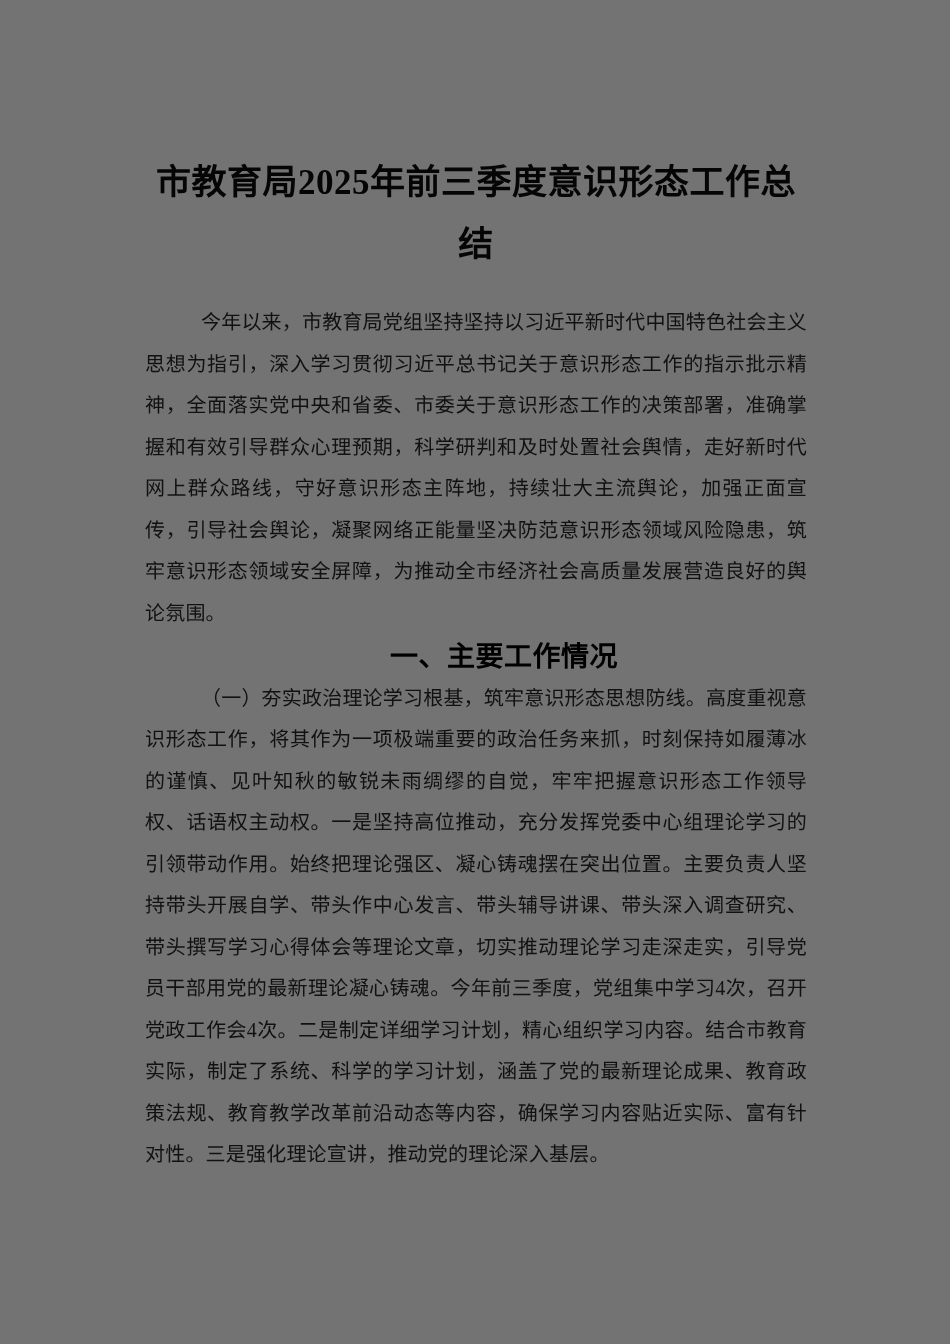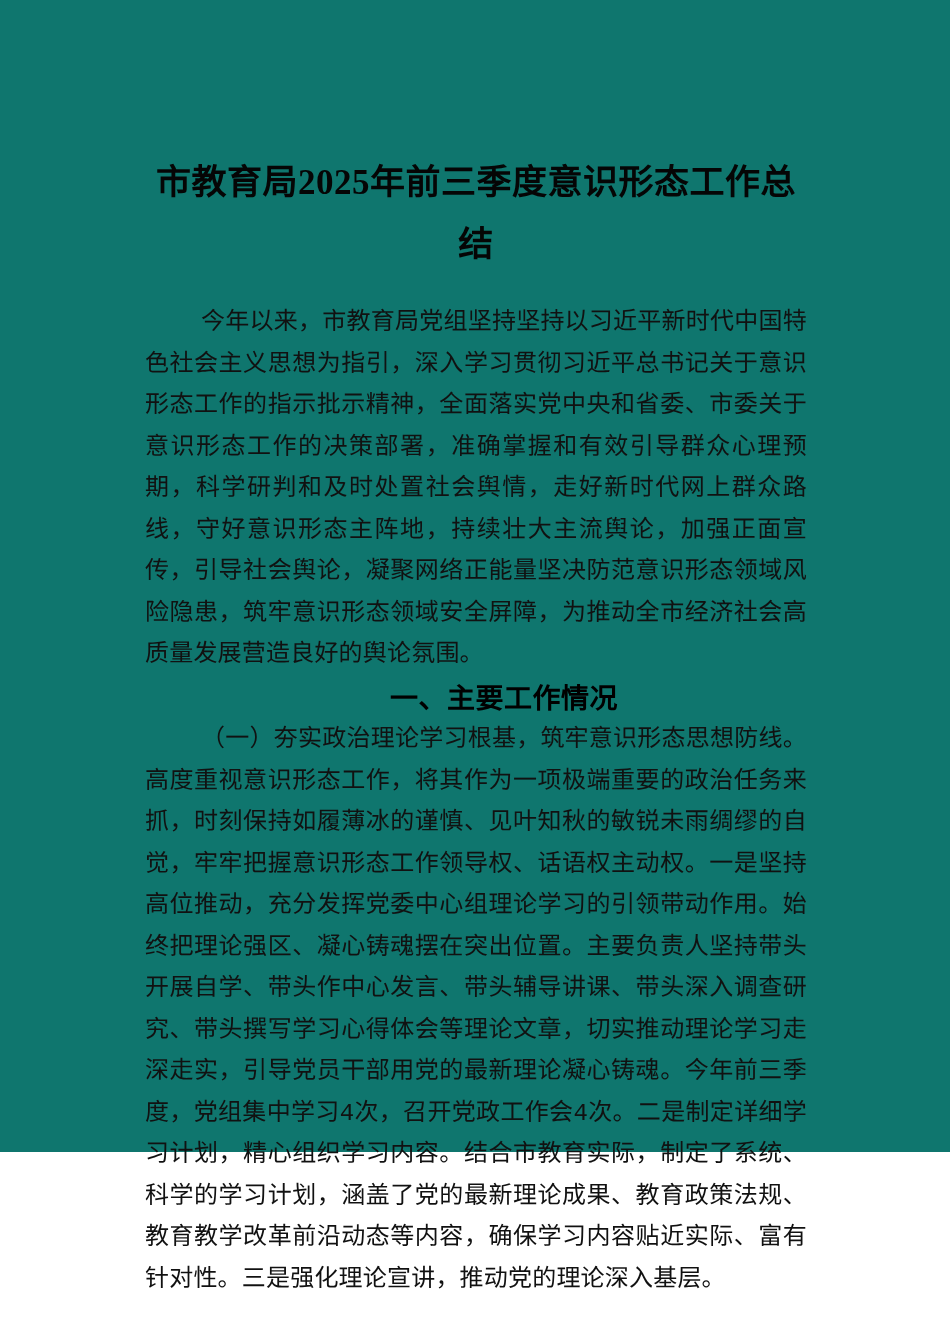--- a/index.html
+++ b/index.html
@@ -13,22 +13,22 @@
     height: 1344px;
     overflow: hidden;
     font-family: "Liberation Serif", "DejaVu Serif", serif;
     color: #000000;
     -webkit-font-smoothing: antialiased;
   }
 
   .page {
     position: relative;
     width: 950px;
-    height: 1152px;
-    background: #0f766e;
+    height: 1344px;
+    background: #737373;
     box-sizing: border-box;
   }
 
   .content {
     position: absolute;
     left: 145px;
     top: 0;
     width: 662px;
   }
 
@@ -42,22 +42,22 @@
     font-size: 35px;
     line-height: 62px;
     letter-spacing: 0.5px;
     text-align-last: center;
     color: #050505;
   }
 
   
   .para {
     margin: 0;
-    font-family: Liberation Mono, monospace;
-    font-size: 24px;
+    font-family: Liberation Serif, serif;
+    font-size: 20px;
     line-height: 41.5px;
     text-align: justify;
     text-justify: inter-character;
     text-align-last: left;
     text-indent: 56px;
     letter-spacing: 0.2px;
     color: #111111;
     word-break: break-all;
   }
 

